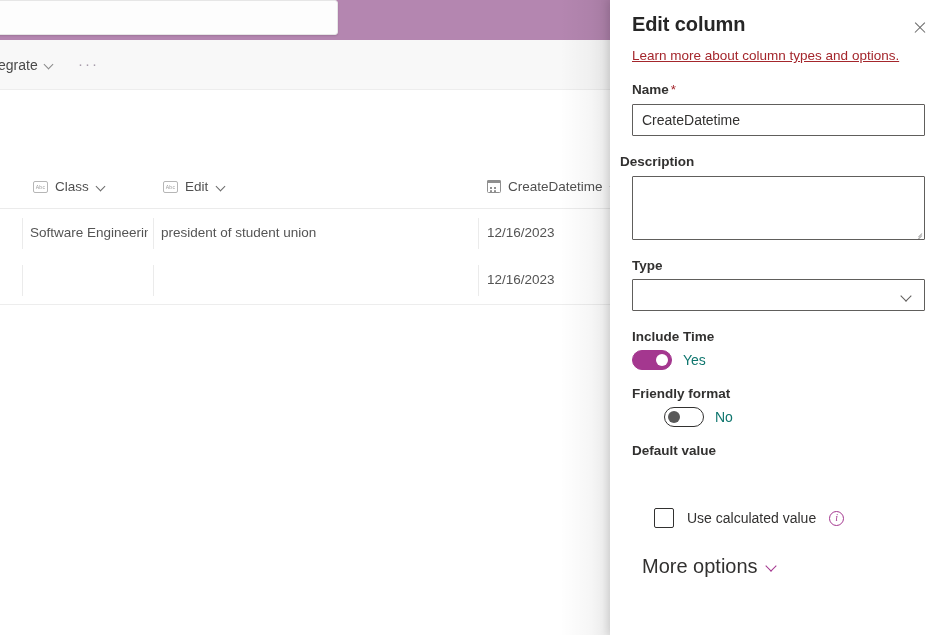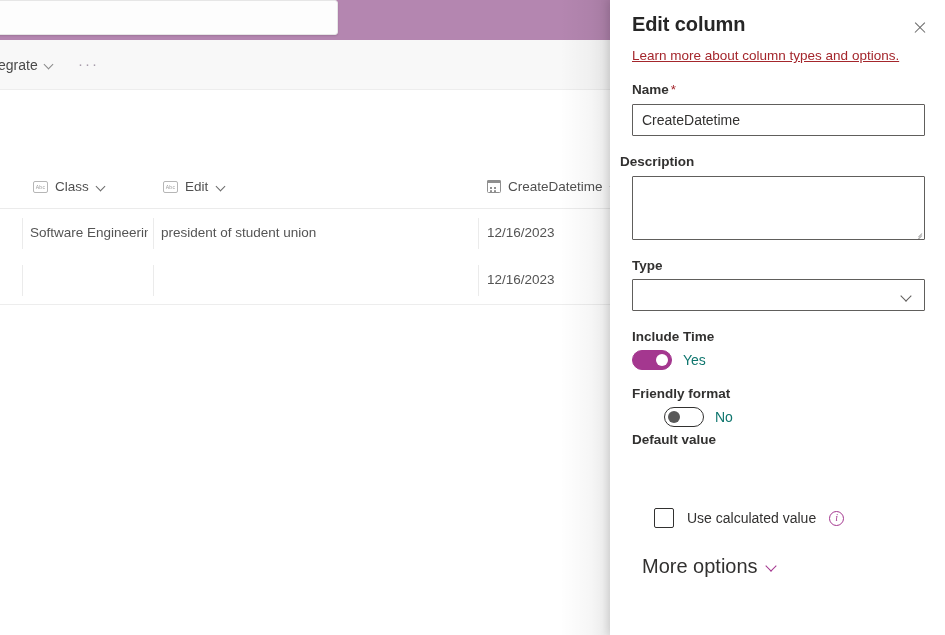--- a/index.html
+++ b/index.html
@@ -520,21 +520,21 @@
     </div>
 
     <div class="field-label" style="left:22px; top:386px;">Friendly format</div>
     <div class="toggle-row" style="left:22px; top:407px;margin-left:32px;">
       <div class="toggle off">
         <div class="knob"></div>
       </div>
       <span class="toggle-text">No</span>
     </div>
 
-    <div class="field-label" style="left:22px; top:432px;text-align:right;">Default value</div>
+    <div class="field-label" style="left:22px; top:443px;text-align:right;">Default value</div>
 
     <div class="check-row" style="left:22px; top:508px;">
       <div class="checkbox"></div>
       <span class="check-label">Use calculated value</span>
       <span class="info-icon">i</span>
     </div>
 
     <div class="more-options" style="left:32px; top:555px;">
       <span class="mo-text">More options</span>
       <span class="mo-chevron"></span>

